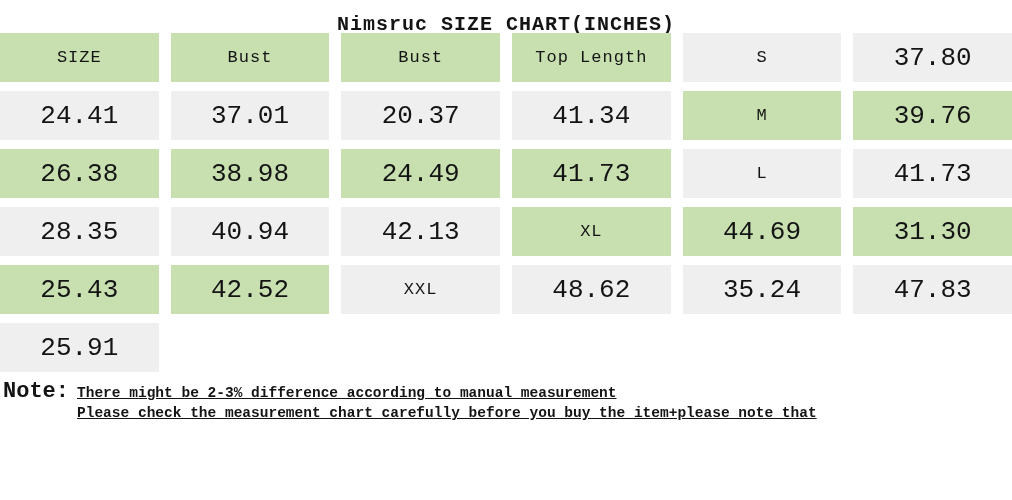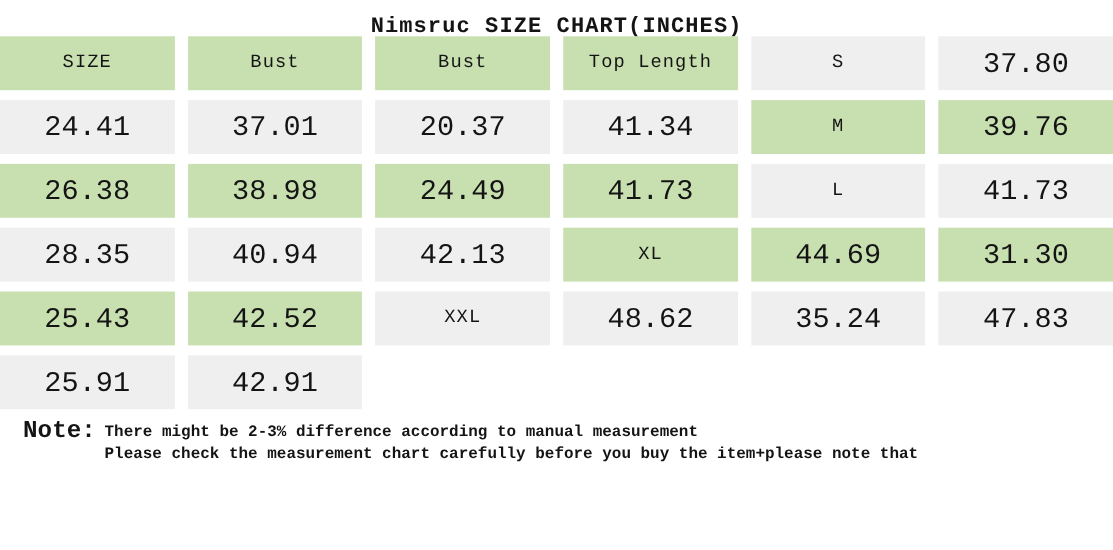--- a/index.html
+++ b/index.html
@@ -39,30 +39,30 @@
   .cell.header { background: #c8e0b0; font-size: 17px; letter-spacing: 1px; }
   .cell.green  { background: #c8e0b0; }
   .cell.gray   { background: #f0efef; }
   .cell.size-label { font-size: 17px; letter-spacing: 1px; }
   .cell.value  { font-size: 26px; }
 
   .note {
     margin-top: 9px;
     display: flex;
     align-items: flex-start;
-    padding-left: 21px;
+    padding-left: 3px;
   }
   .note-label {
     font-size: 22px;
     font-weight: bold;
     line-height: 22px;
     margin-right: 8px;
     white-space: nowrap;
   }
-  .note-lines { padding-top: 2px; }
+  .note-lines { padding-top: 2px; text-decoration: underline; }
   .note-line {
     font-size: 14.5px;
     font-weight: bold;
     line-height: 20px;
     white-space: nowrap;
   }
 </style>
 </head>
 <body>
 
@@ -95,21 +95,20 @@
       <div class="cell green size-label">XL</div>
       <div class="cell green value">44.69</div>
       <div class="cell green value">31.30</div>
       <div class="cell green value">25.43</div>
       <div class="cell green value">42.52</div>
       <div class="cell gray size-label">XXL</div>
       <div class="cell gray value">48.62</div>
       <div class="cell gray value">35.24</div>
       <div class="cell gray value">47.83</div>
       <div class="cell gray value">25.91</div>
-      <div class="cell gray value">42.91</div>
     </div>
 
   <div class="note">
     <div class="note-label">Note:</div>
     <div class="note-lines">
       <div class="note-line">There might be 2-3% difference according to manual measurement</div>
       <div class="note-line">Please check the measurement chart carefully before you buy the item+please note that</div>
     </div>
   </div>
 

